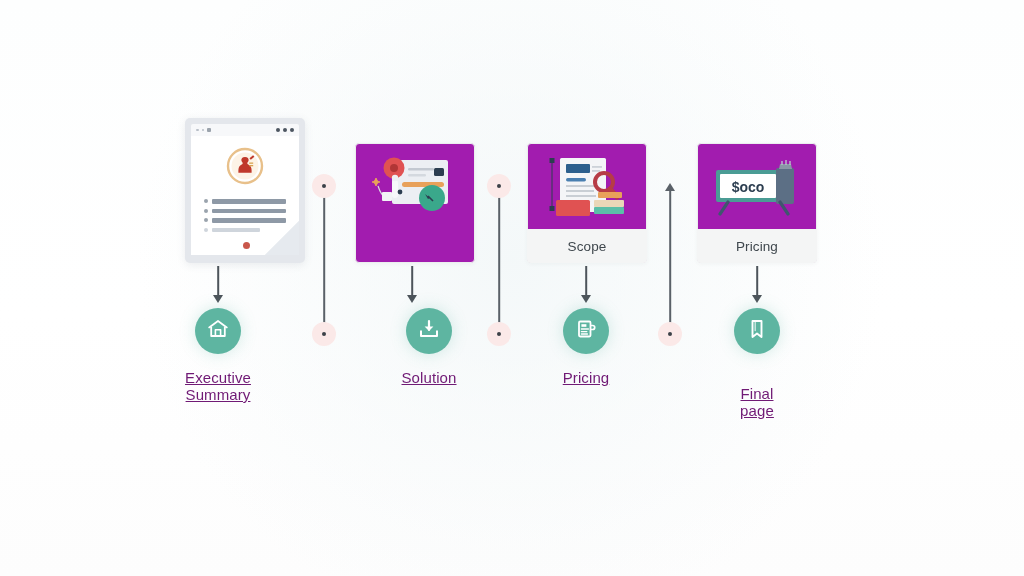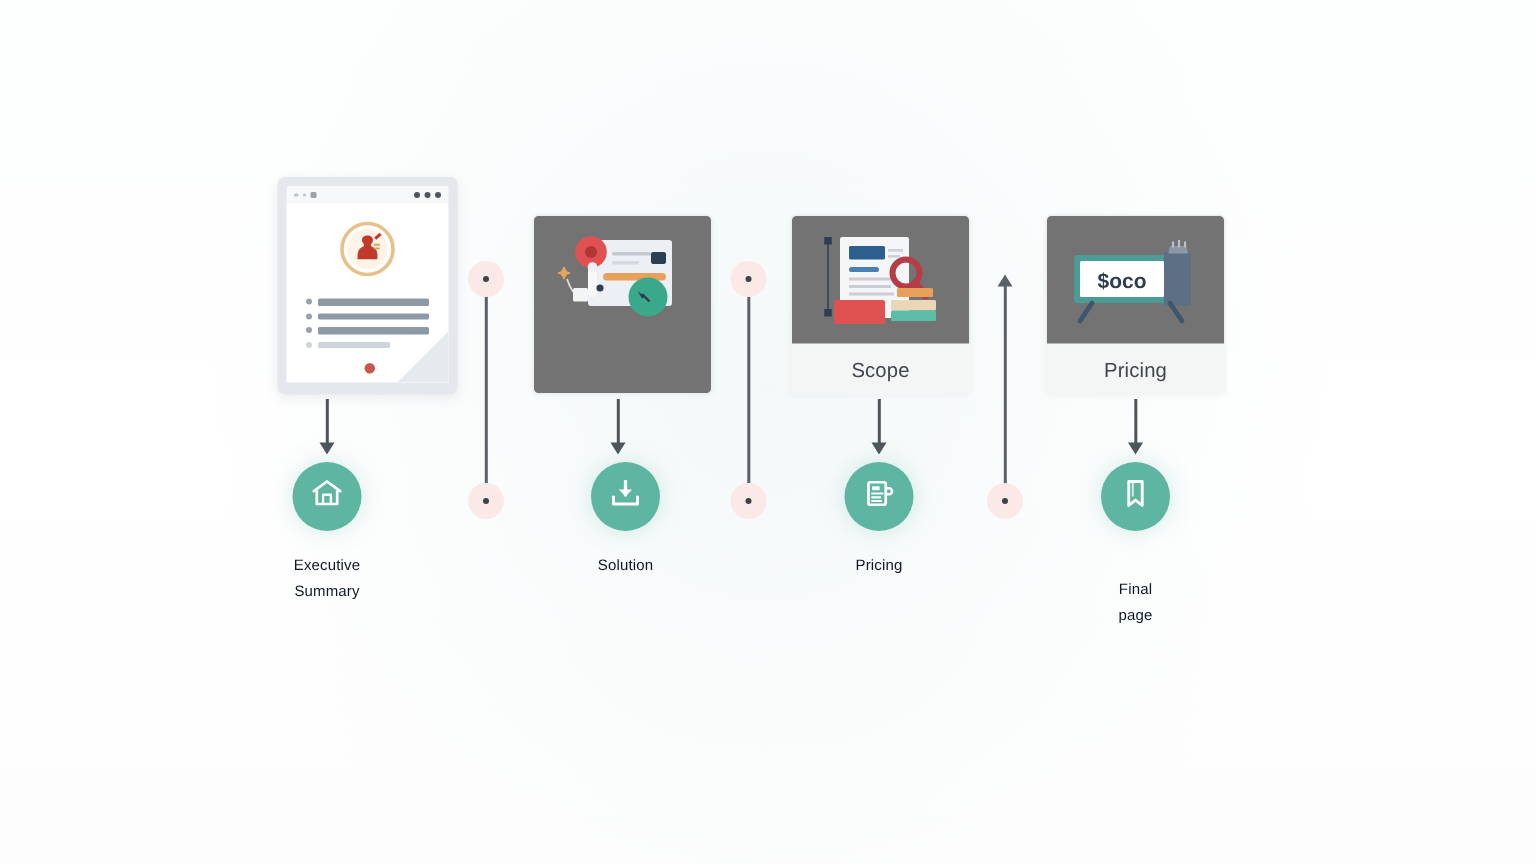--- a/index.html
+++ b/index.html
@@ -23,21 +23,21 @@
     inset: 0;
     background:
       radial-gradient(circle at 50% 45%, rgba(242,247,248,0.85) 0%, rgba(255,255,255,0) 62%),
       linear-gradient(180deg, #fdfefe 0%, #ffffff 55%, #fdfdfd 100%);
     pointer-events: none;
   }
 
   
   .card {
     position: absolute;
-    background: #737373;
+    background: #a21caf;
     border: 1px solid #eceeef;
     border-radius: 4px;
     box-shadow: 0 1px 4px rgba(60,70,80,0.05);
     box-sizing: border-box;
   }
   .card-art {
     position: relative;
     width: 100%;
     height: calc(100% - 33px);
     overflow: hidden;
@@ -207,26 +207,27 @@
     width: 46px; height: 46px;
     border-radius: 50%;
     background: #5eb5a1;
     display: flex;
     align-items: center;
     justify-content: center;
     box-shadow: 0 0 16px rgba(94,181,161,0.26);
   }
   .ms-label {
     margin-top: 15px;
-    font-size: 10px;
+    font-size: 15px;
     line-height: 17px;
-    color: #0f172a;
+    color: #701a75;
     text-align: center;
     white-space: pre-line;
     letter-spacing: .1px;
+    text-decoration: underline;
   }
 </style>
 </head>
 <body>
 
 <div id="stage">
   <div class="ambience"></div>
 
   <div class="hero">
     <div class="hero-chrome">
@@ -385,21 +386,21 @@
           <path d="M3.2 10.4L12 4l8.8 6.4" fill="none" stroke="#ffffff" stroke-width="1.8" stroke-linecap="round" stroke-linejoin="round"></path>
           <path d="M5.2 10v9h13.6v-9" fill="none" stroke="#ffffff" stroke-width="1.8" stroke-linejoin="round"></path>
           <path d="M9.4 19v-6.2h5.2V19" fill="none" stroke="#ffffff" stroke-width="1.6" stroke-linejoin="round"></path>
         </svg>
       </span>
     </div>
     <div class="ms-label">Executive
 Summary</div>
   </div>
 
-  <div class="milestone" style="left:394px; top:308px; width:46px;justify-content:space-between;">
+  <div class="milestone" style="left:406px; top:308px; width:46px;justify-content:space-between;">
     <div class="ms-circle">
       <span>
         <svg width="24" height="24" viewBox="0 0 24 24">
           <path d="M12 4v9" stroke="#ffffff" stroke-width="2.2" stroke-linecap="round"></path>
           <path d="M7.6 9.4L12 14l4.4-4.6z" fill="#ffffff"></path>
           <path d="M4 13.5v5.5h16v-5.5" fill="none" stroke="#ffffff" stroke-width="2" stroke-linejoin="round"></path>
         </svg>
       </span>
     </div>
     <div class="ms-label">Solution</div>

